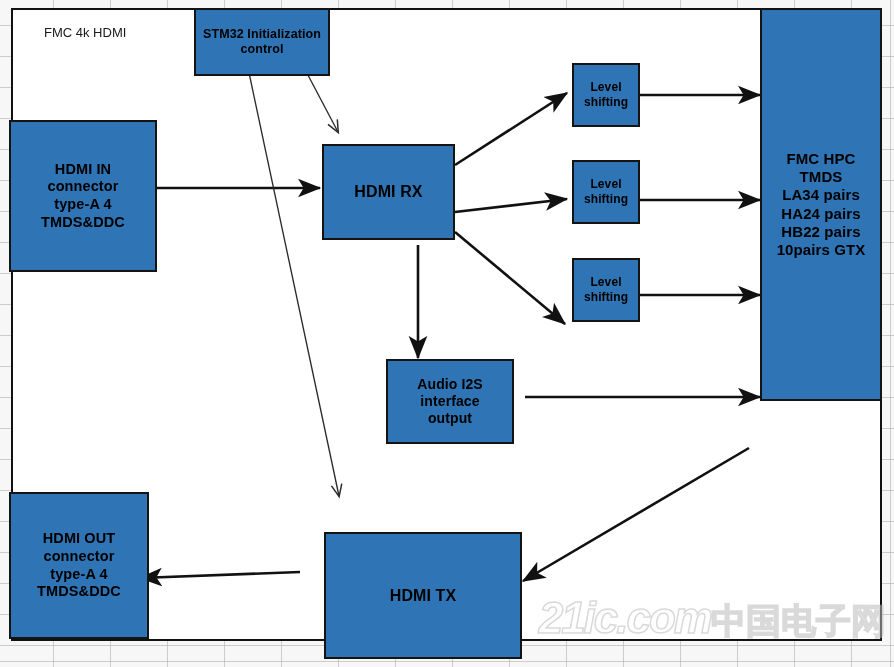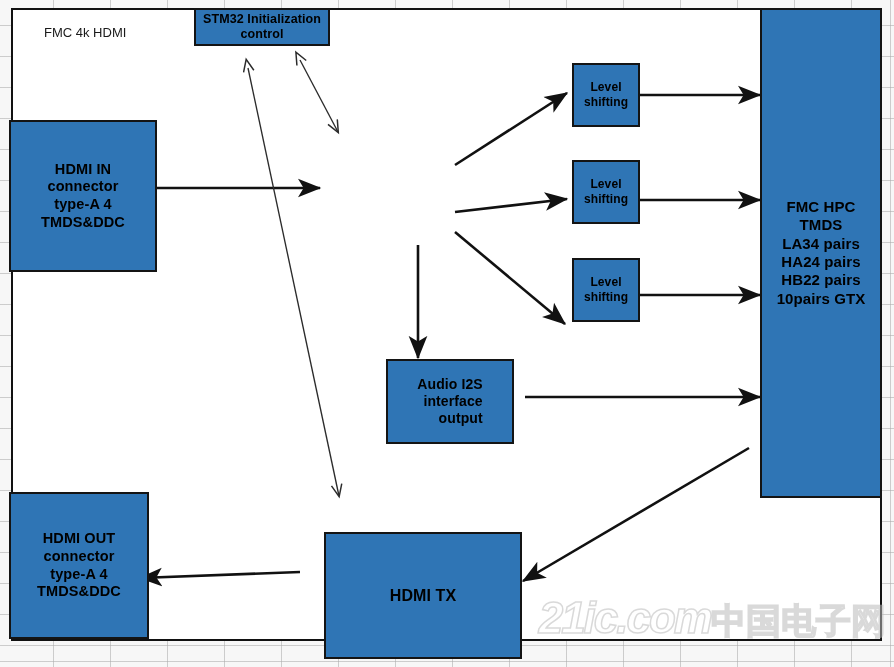--- a/index.html
+++ b/index.html
@@ -86,36 +86,39 @@
     </g>
 
     <g stroke="#2b2b2b" stroke-width="1.35" fill="none" marker-end="url(#ahThin)" marker-start="url(#ahThinStart)">
       <line x1="300" y1="60" x2="338" y2="132"></line>
       <line x1="248" y1="68" x2="339" y2="496"></line>
     </g>
   </svg>
 
   <div class="plain-label" style="left:44px;top:25px;">FMC 4k HDMI</div>
 
-  <div class="box" style="left:194px;top:8px;width:136px;height:38px;font-size:12.5px;">
+  <div class="box" style="left:194px;top:8px;width:136px;height:68px;font-size:12.5px;">
     <div>
       <span>STM32 Initialization</span>
       <span>control</span>
     </div>
   </div>
 
   <div class="box" style="left:9px;top:120px;width:148px;height:152px;font-size:14.5px;">
     <div>
       <span>HDMI IN</span>
       <span>connector</span>
       <span>type-A  4</span>
       <span>TMDS&amp;DDC</span>
     </div>
   </div>
 
+  <div class="box" style="left:322px;top:144px;width:133px;height:96px;font-size:16px;">
+    <span>HDMI RX</span>
+  </div>
 
   <div class="box" style="left:572px;top:63px;width:68px;height:64px;font-size:12px;">
     <div>
       <span>Level</span>
       <span>shifting</span>
     </div>
   </div>
 
   <div class="box" style="left:572px;top:160px;width:68px;height:64px;font-size:12px;">
     <div>
@@ -124,32 +127,32 @@
     </div>
   </div>
 
   <div class="box" style="left:572px;top:258px;width:68px;height:64px;font-size:12px;">
     <div>
       <span>Level</span>
       <span>shifting</span>
     </div>
   </div>
 
-  <div class="box" style="left:760px;top:8px;width:122px;height:490px;font-size:15px;">
+  <div class="box" style="left:760px;top:8px;width:122px;height:393px;font-size:15px;">
     <div>
       <span>FMC HPC</span>
       <span>TMDS</span>
       <span>LA34 pairs</span>
       <span>HA24 pairs</span>
       <span>HB22 pairs</span>
       <span>10pairs GTX</span>
     </div>
   </div>
 
-  <div class="box" style="left:386px;top:359px;width:128px;height:85px;font-size:14px;text-align:right;">
+  <div class="box" style="left:386px;top:359px;width:128px;height:85px;font-size:14px;">
     <div>
       <span>Audio I2S</span>
       <span>interface</span>
       <span>output</span>
     </div>
   </div>
 
   <div class="box" style="left:324px;top:512px;width:198px;height:127px;font-size:16px;margin-top:20px;">
     <span>HDMI TX</span>
   </div>

